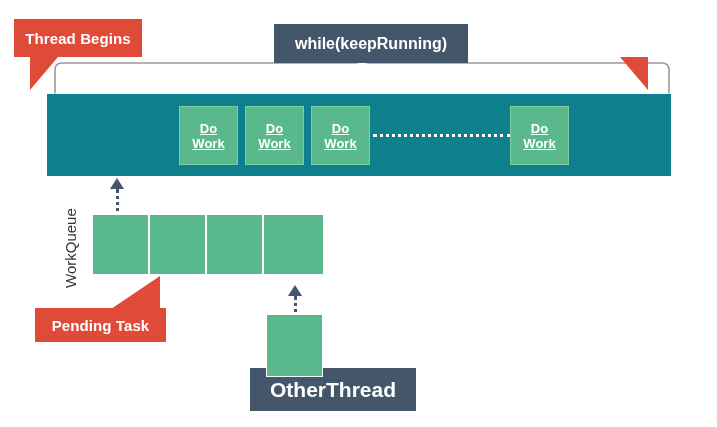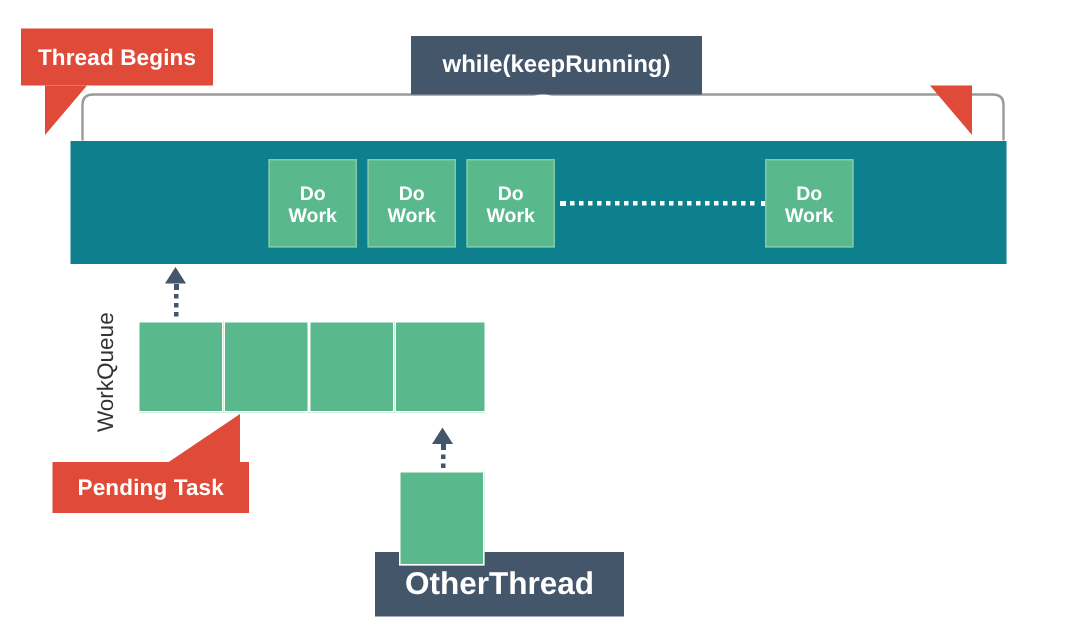--- a/index.html
+++ b/index.html
@@ -69,21 +69,21 @@
     font-size: 13px;
     line-height: 15px;
     display: flex;
     flex-direction: column;
     align-items: center;
     justify-content: center;
     text-align: center;
     box-sizing: border-box;
     border: 1px solid #7fcba6;
   }
-  .work-box span { display: block; }
+  .work-box span { display: block; text-decoration: underline; }
 
   
   .queue-cell {
     position: absolute;
     background: #5ab98c;
     box-sizing: border-box;
     border: 1.5px solid #ffffff;
   }
 
   

